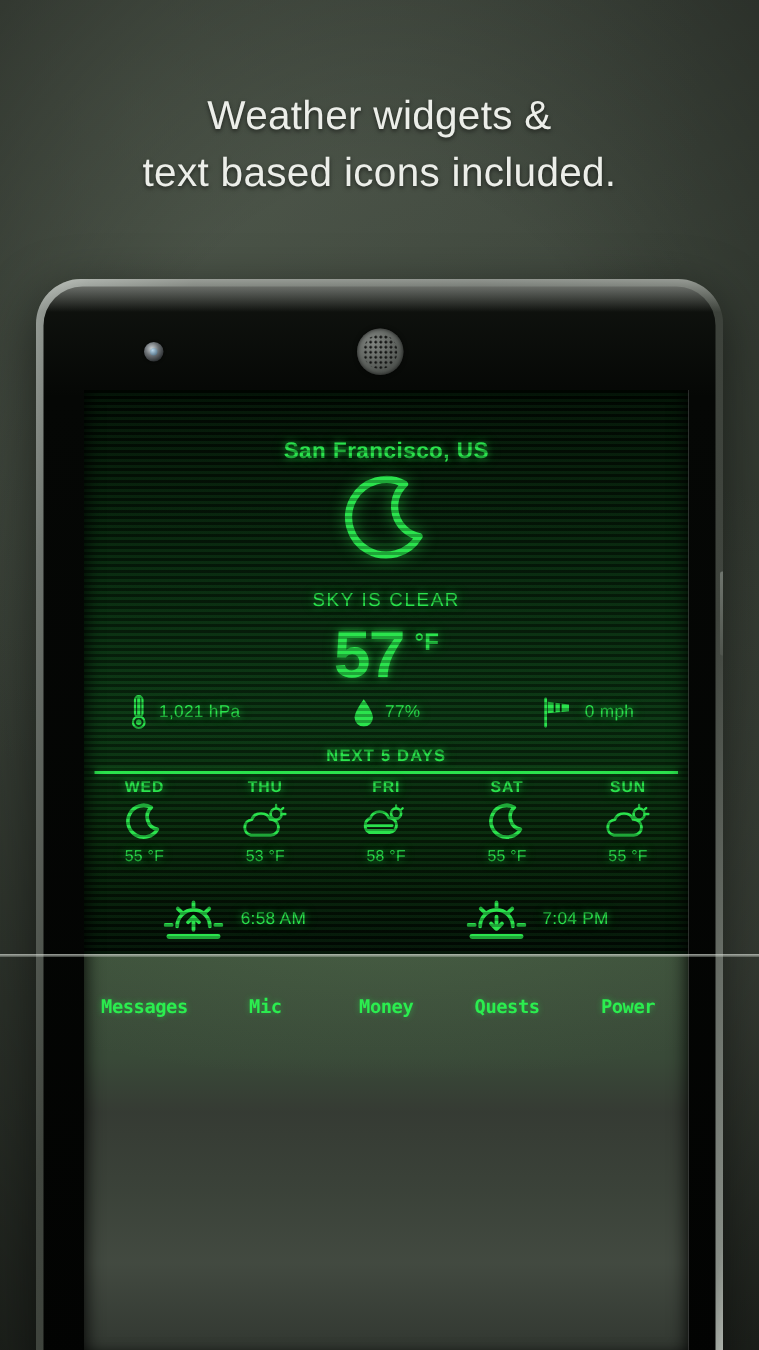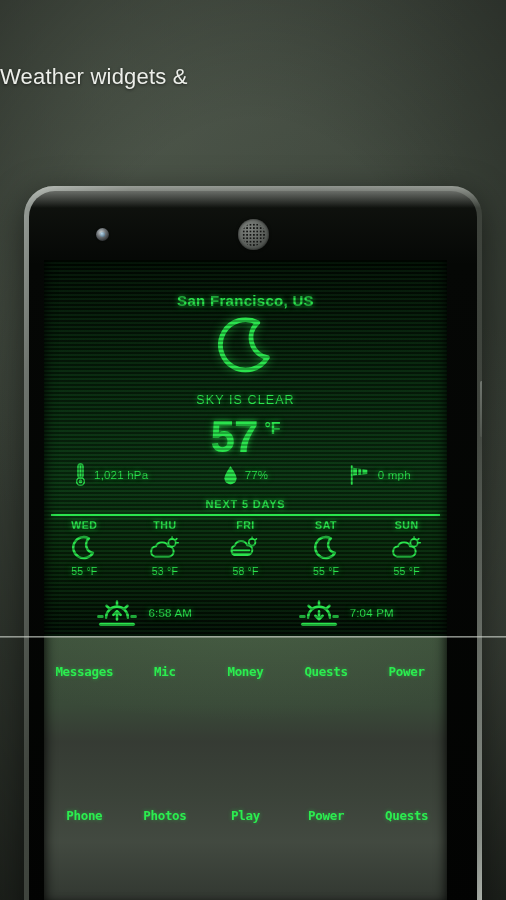--- a/index.html
+++ b/index.html
@@ -21,22 +21,22 @@
     background:radial-gradient(ellipse 85% 70% at 50% 45%, rgba(0,0,0,0) 45%, rgba(0,0,0,.45) 100%);
   }
   
   #seam{
     position:absolute;left:0;right:0;top:636px;height:2px;
     background:linear-gradient(to bottom,rgba(214,219,212,.75),rgba(180,188,178,.30));
   }
 
   
   #headline{
-    position:absolute;left:0;right:0;top:58px;
-    color:#eceee9;font-size:22px;line-height:38px;font-weight:400;
+    position:absolute;left:0;right:0;top:58px;text-align:center;
+    color:#eceee9;font-size:27px;line-height:38px;font-weight:400;
     letter-spacing:.2px;text-shadow:0 1px 3px rgba(0,0,0,.55);
   }
   #headline div{white-space:nowrap;}
 
   
   #phone{
     position:absolute;left:24px;top:186px;width:458px;height:740px;
     border-radius:30px 30px 14px 14px;
     background:linear-gradient(100deg,#9aa09a 0%,#6e746e 6%,#41463f 18%,#2e332d 50%,#40453e 84%,#878d86 97%,#b9beb7 100%);
     box-shadow:0 10px 34px rgba(0,0,0,.55);
@@ -66,21 +66,21 @@
     overflow:hidden;
   }
   #speaker-mesh{
     position:absolute;inset:4px;border-radius:50%;
     background-image:radial-gradient(circle,rgba(15,16,15,.95) 0.8px,transparent 1px);
     background-size:3.4px 3.4px;
   }
 
   
   #screen{
-    position:absolute;left:44px;top:260px;width:403px;height:640px;
+    position:absolute;left:56px;top:260px;width:403px;height:640px;
     background:#a3a3a3;overflow:hidden;
   }
   #weather{
     position:absolute;left:0;top:0;width:403px;height:376px;
     background:
       linear-gradient(180deg,#020a03 0%,#07230c 34%,#0a3011 58%,#072209 80%,#020b04 100%);
     overflow:hidden;
   }
   #scanlines{
     position:absolute;inset:0;
@@ -164,20 +164,21 @@
   }
 </style>
 </head>
 <body>
 
 <div id="bg"></div>
 <div id="bg-vignette"></div>
 
 <div id="headline">
   <div>Weather widgets &amp;</div>
+  <div>text based icons included.</div>
 </div>
 
 <div id="phone">
   <div id="phone-inner"></div>
   <div id="bezel-gloss"></div>
   <div id="side-btn"></div>
 </div>
 
 <div id="cam">
   <div id="cam-dot"></div>
@@ -325,26 +326,19 @@
 
     <div class="grid-row" style="top:22px">
       <div class="gcell"><span>Messages</span></div>
       <div class="gcell"><span>Mic</span></div>
       <div class="gcell"><span>Money</span></div>
       <div class="gcell"><span>Quests</span></div>
       <div class="gcell"><span>Power</span></div>
     </div>
 
 
-    <div class="grid-row" style="top:166px">
-      <div class="gcell"><span>Phone</span></div>
-      <div class="gcell"><span>Photos</span></div>
-      <div class="gcell"><span>Play</span></div>
-      <div class="gcell"><span>Power</span></div>
-      <div class="gcell"><span>Quests</span></div>
-    </div>
 
   </div>
 
   <div id="screen-edge"></div>
 </div>
 
 <div id="seam"></div>
 
 </body></html>

